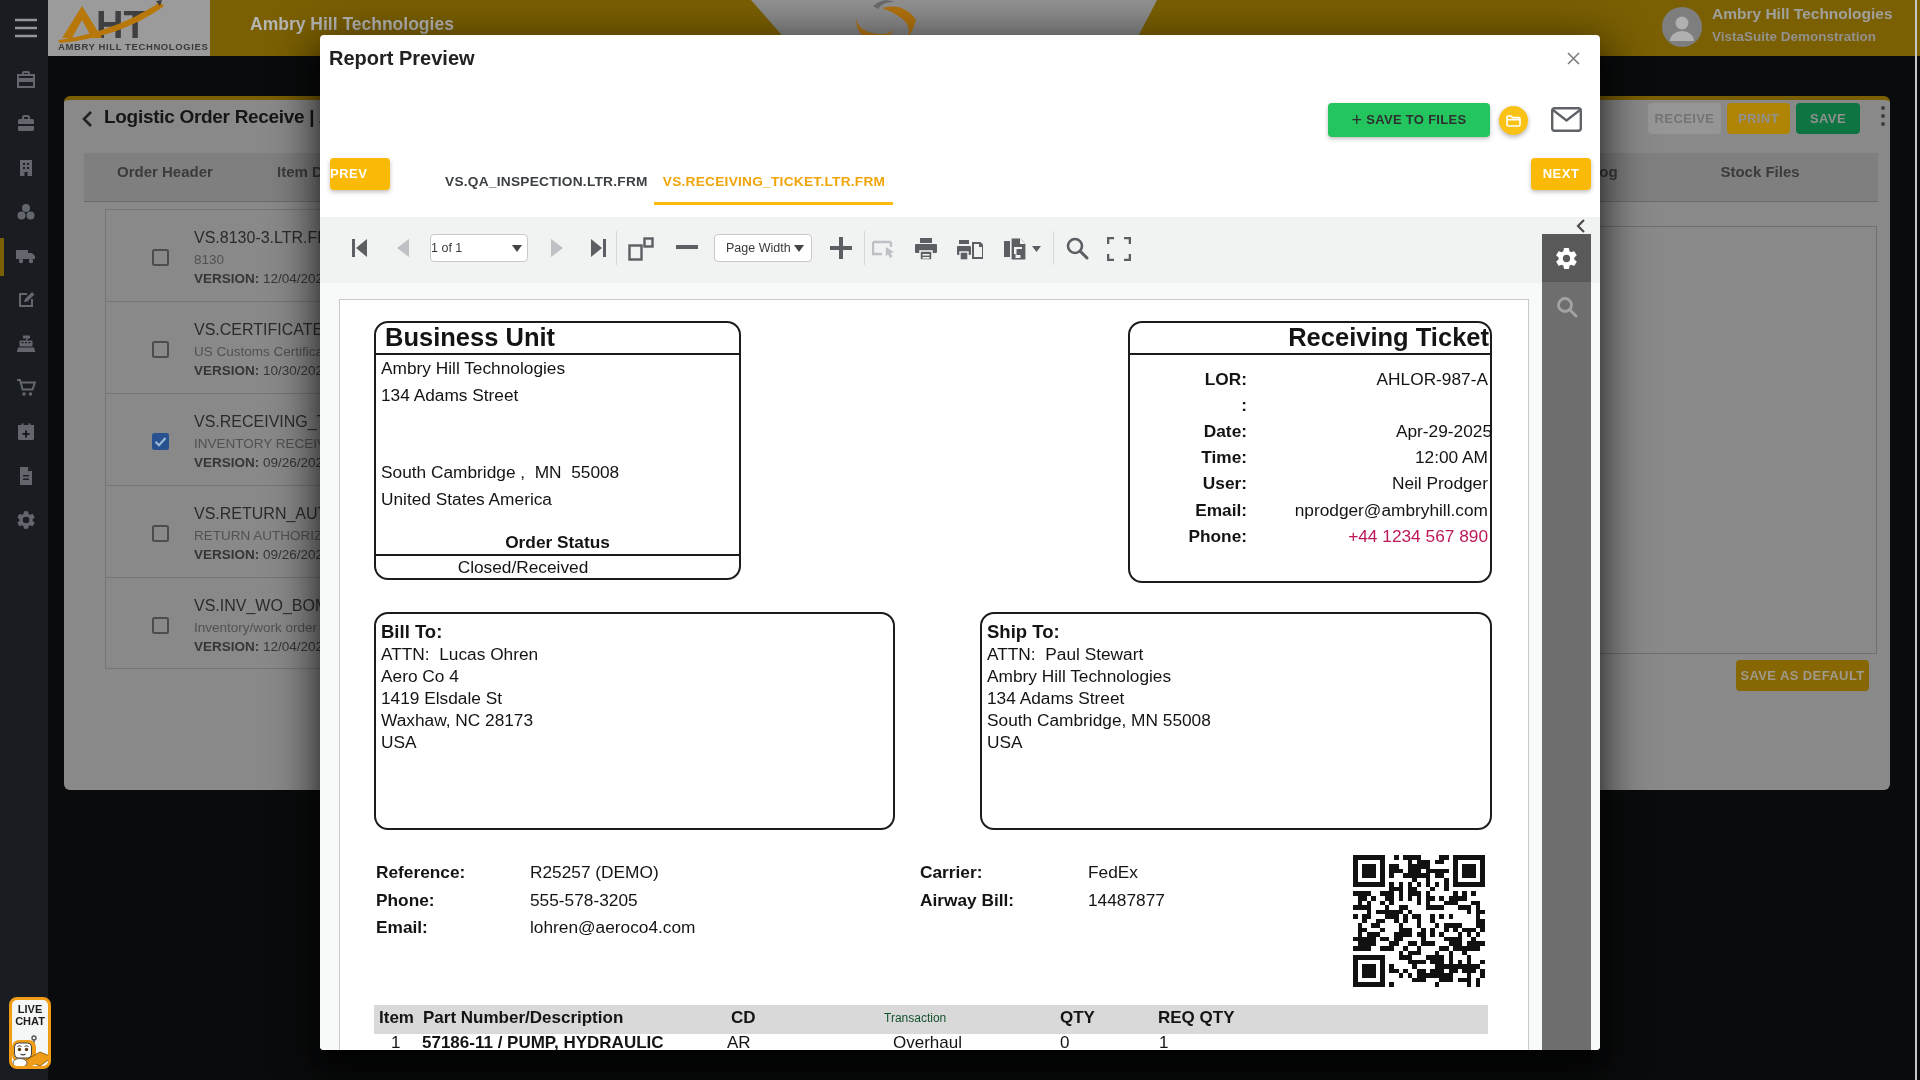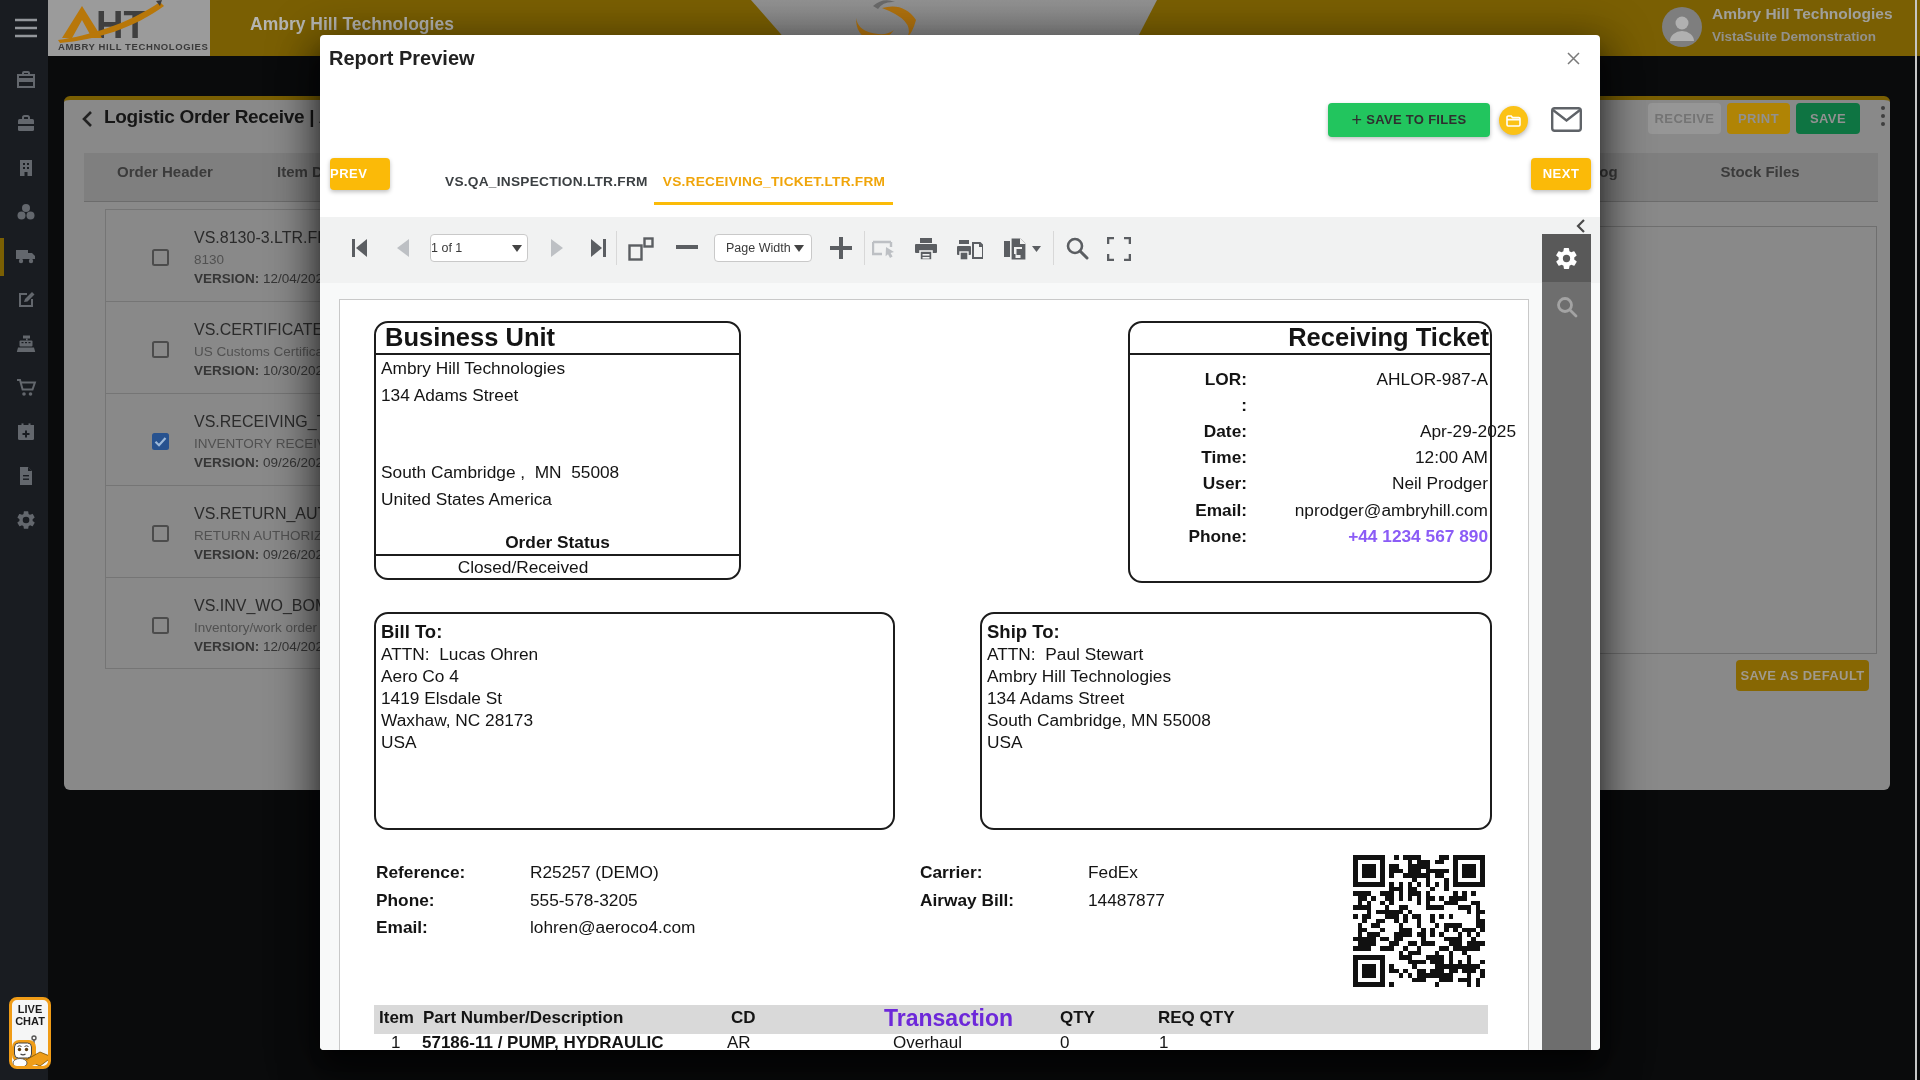--- a/index.html
+++ b/index.html
@@ -304,29 +304,29 @@
   <div class="ab" style="left:54px;top:497px;width:367px;text-align:center;font-size:17.3px;line-height:20px;color:#141414;font-weight:700;">Order Status</div>
   <div class="ab" style="left:55px;top:519px;width:365px;height:2px;background:#1c1c1c"></div>
   <div class="ab" style="left:54px;top:522px;width:298px;text-align:center;font-size:17.3px;line-height:20px;color:#141414;">Closed/Received</div>
   <div class="ab" style="left:808px;top:286px;width:364px;height:262px;border:2px solid #1c1c1c;border-radius:14px"></div>
   <div class="ab" style="left:549px;top:288px;width:620px;text-align:right;font-size:25.5px;line-height:29px;color:#141414;font-weight:700;">Receiving Ticket</div>
   <div class="ab" style="left:809px;top:318px;width:362px;height:2px;background:#1c1c1c"></div>
   <div class="ab" style="left:307px;top:334px;width:620px;text-align:right;font-size:17.3px;line-height:20px;color:#141414;font-weight:700;">LOR:</div>
   <div class="ab" style="left:548px;top:334px;width:620px;text-align:right;font-size:17.3px;line-height:20px;color:#141414;">AHLOR-987-A</div>
   <div class="ab" style="left:307px;top:360px;width:620px;text-align:right;font-size:17.3px;line-height:20px;color:#141414;font-weight:700;">:</div>
   <div class="ab" style="left:307px;top:386px;width:620px;text-align:right;font-size:17.3px;line-height:20px;color:#141414;font-weight:700;">Date:</div>
-  <div class="ab" style="left:576px;top:386px;width:620px;text-align:right;font-size:17.3px;line-height:20px;color:#141414;">Apr-29-2025</div>
+  <div class="ab" style="left:552px;top:386px;width:620px;text-align:right;font-size:17.3px;line-height:20px;color:#141414;">Apr-29-2025</div>
   <div class="ab" style="left:307px;top:412px;width:620px;text-align:right;font-size:17.3px;line-height:20px;color:#141414;font-weight:700;">Time:</div>
   <div class="ab" style="left:548px;top:412px;width:620px;text-align:right;font-size:17.3px;line-height:20px;color:#141414;">12:00 AM</div>
   <div class="ab" style="left:307px;top:438px;width:620px;text-align:right;font-size:17.3px;line-height:20px;color:#141414;font-weight:700;">User:</div>
   <div class="ab" style="left:548px;top:438px;width:620px;text-align:right;font-size:17.3px;line-height:20px;color:#141414;">Neil Prodger</div>
   <div class="ab" style="left:307px;top:465px;width:620px;text-align:right;font-size:17.3px;line-height:20px;color:#141414;font-weight:700;">Email:</div>
   <div class="ab" style="left:548px;top:465px;width:620px;text-align:right;font-size:17.3px;line-height:20px;color:#141414;">nprodger@ambryhill.com</div>
   <div class="ab" style="left:307px;top:491px;width:620px;text-align:right;font-size:17.3px;line-height:20px;color:#141414;font-weight:700;">Phone:</div>
-  <div class="ab" style="left:548px;top:491px;width:620px;text-align:right;font-size:17.3px;line-height:20px;color:#8b5cf6;font-weight:bold;">+44 1234 567 890</div>
+  <div class="ab" style="left:548px;top:491px;width:620px;text-align:right;font-size:17.3px;line-height:20px;color:#be185d;">+44 1234 567 890</div>
   <div class="ab" style="left:54px;top:577px;width:521px;height:218px;border:2px solid #1c1c1c;border-radius:14px"></div>
   <div class="ab" style="left:61px;top:586px;font-size:18.5px;line-height:21px;color:#141414;font-weight:700;">Bill To:</div>
   <div class="ab" style="left:61px;top:609px;font-size:17.3px;line-height:20px;color:#141414;">ATTN:&nbsp; Lucas Ohren</div>
   <div class="ab" style="left:61px;top:631px;font-size:17.3px;line-height:20px;color:#141414;">Aero Co 4</div>
   <div class="ab" style="left:61px;top:653px;font-size:17.3px;line-height:20px;color:#141414;">1419 Elsdale St</div>
   <div class="ab" style="left:61px;top:675px;font-size:17.3px;line-height:20px;color:#141414;">Waxhaw, NC 28173</div>
   <div class="ab" style="left:61px;top:697px;font-size:17.3px;line-height:20px;color:#141414;">USA</div>
   <div class="ab" style="left:660px;top:577px;width:512px;height:218px;border:2px solid #1c1c1c;border-radius:14px"></div>
   <div class="ab" style="left:667px;top:586px;font-size:18.5px;line-height:21px;color:#141414;font-weight:700;">Ship To:</div>
   <div class="ab" style="left:667px;top:609px;font-size:17.3px;line-height:20px;color:#141414;">ATTN:&nbsp; Paul Stewart</div>
@@ -344,21 +344,21 @@
   <div class="ab" style="left:768px;top:827px;font-size:17.3px;line-height:20px;color:#141414;">FedEx</div>
   <div class="ab" style="left:600px;top:855px;font-size:17.3px;line-height:20px;color:#141414;font-weight:700;">Airway Bill:</div>
   <div class="ab" style="left:768px;top:855px;font-size:17.3px;line-height:20px;color:#141414;">14487877</div>
   <svg class="ab" style="left:1033px;top:820px" width="132" height="132" viewBox="0 0 29 29" shape-rendering="crispEdges">
       <path d="M0 0h7v1h-7zM9 0h1v1h-1zM11 0h4v1h-4zM19 0h2v1h-2zM22 0h7v1h-7zM0 1h1v1h-1zM6 1h1v1h-1zM12 1h1v1h-1zM14 1h3v1h-3zM18 1h2v1h-2zM22 1h1v1h-1zM28 1h1v1h-1zM0 2h1v1h-1zM2 2h3v1h-3zM6 2h1v1h-1zM8 2h2v1h-2zM12 2h5v1h-5zM22 2h1v1h-1zM24 2h3v1h-3zM28 2h1v1h-1zM0 3h1v1h-1zM2 3h3v1h-3zM6 3h1v1h-1zM8 3h3v1h-3zM12 3h3v1h-3zM16 3h5v1h-5zM22 3h1v1h-1zM24 3h3v1h-3zM28 3h1v1h-1zM0 4h1v1h-1zM2 4h3v1h-3zM6 4h1v1h-1zM8 4h1v1h-1zM11 4h6v1h-6zM18 4h2v1h-2zM22 4h1v1h-1zM24 4h3v1h-3zM28 4h1v1h-1zM0 5h1v1h-1zM6 5h1v1h-1zM13 5h1v1h-1zM16 5h1v1h-1zM20 5h1v1h-1zM22 5h1v1h-1zM28 5h1v1h-1zM0 6h7v1h-7zM8 6h1v1h-1zM10 6h1v1h-1zM12 6h1v1h-1zM14 6h1v1h-1zM16 6h1v1h-1zM18 6h1v1h-1zM20 6h1v1h-1zM22 6h7v1h-7zM8 7h3v1h-3zM12 7h2v1h-2zM17 7h1v1h-1zM20 7h1v1h-1zM0 8h4v1h-4zM6 8h3v1h-3zM10 8h1v1h-1zM12 8h3v1h-3zM16 8h1v1h-1zM22 8h1v1h-1zM24 8h1v1h-1zM26 8h1v1h-1zM1 9h2v1h-2zM4 9h1v1h-1zM7 9h2v1h-2zM10 9h1v1h-1zM12 9h1v1h-1zM14 9h1v1h-1zM16 9h2v1h-2zM19 9h1v1h-1zM21 9h4v1h-4zM1 10h1v1h-1zM3 10h1v1h-1zM6 10h1v1h-1zM8 10h1v1h-1zM14 10h1v1h-1zM16 10h1v1h-1zM20 10h3v1h-3zM26 10h2v1h-2zM0 11h4v1h-4zM7 11h1v1h-1zM10 11h2v1h-2zM16 11h4v1h-4zM23 11h3v1h-3zM27 11h1v1h-1zM3 12h1v1h-1zM5 12h6v1h-6zM12 12h1v1h-1zM25 12h1v1h-1zM27 12h2v1h-2zM0 13h1v1h-1zM2 13h2v1h-2zM7 13h3v1h-3zM11 13h1v1h-1zM13 13h2v1h-2zM17 13h1v1h-1zM19 13h1v1h-1zM21 13h1v1h-1zM27 13h1v1h-1zM2 14h1v1h-1zM5 14h2v1h-2zM9 14h1v1h-1zM11 14h1v1h-1zM14 14h1v1h-1zM17 14h1v1h-1zM27 14h2v1h-2zM1 15h1v1h-1zM4 15h2v1h-2zM10 15h1v1h-1zM14 15h1v1h-1zM18 15h1v1h-1zM20 15h4v1h-4zM27 15h2v1h-2zM1 16h2v1h-2zM6 16h1v1h-1zM10 16h3v1h-3zM15 16h1v1h-1zM17 16h1v1h-1zM20 16h1v1h-1zM22 16h1v1h-1zM24 16h3v1h-3zM28 16h1v1h-1zM1 17h1v1h-1zM3 17h3v1h-3zM9 17h4v1h-4zM14 17h2v1h-2zM17 17h1v1h-1zM19 17h1v1h-1zM23 17h1v1h-1zM25 17h1v1h-1zM27 17h1v1h-1zM0 18h5v1h-5zM6 18h2v1h-2zM9 18h2v1h-2zM15 18h1v1h-1zM20 18h4v1h-4zM26 18h1v1h-1zM1 19h4v1h-4zM8 19h2v1h-2zM12 19h2v1h-2zM15 19h3v1h-3zM21 19h3v1h-3zM25 19h4v1h-4zM0 20h4v1h-4zM6 20h3v1h-3zM11 20h1v1h-1zM14 20h1v1h-1zM19 20h2v1h-2zM22 20h6v1h-6zM10 21h1v1h-1zM12 21h3v1h-3zM18 21h1v1h-1zM21 21h1v1h-1zM24 21h1v1h-1zM0 22h7v1h-7zM10 22h3v1h-3zM16 22h4v1h-4zM21 22h1v1h-1zM25 22h1v1h-1zM0 23h1v1h-1zM6 23h1v1h-1zM12 23h4v1h-4zM17 23h3v1h-3zM21 23h1v1h-1zM23 23h1v1h-1zM25 23h1v1h-1zM28 23h1v1h-1zM0 24h1v1h-1zM2 24h3v1h-3zM6 24h1v1h-1zM8 24h1v1h-1zM13 24h1v1h-1zM18 24h10v1h-10zM0 25h1v1h-1zM2 25h3v1h-3zM6 25h1v1h-1zM8 25h2v1h-2zM11 25h1v1h-1zM14 25h2v1h-2zM17 25h3v1h-3zM21 25h2v1h-2zM24 25h3v1h-3zM28 25h1v1h-1zM0 26h1v1h-1zM2 26h3v1h-3zM6 26h1v1h-1zM10 26h1v1h-1zM12 26h1v1h-1zM14 26h8v1h-8zM25 26h1v1h-1zM28 26h1v1h-1zM0 27h1v1h-1zM6 27h1v1h-1zM13 27h3v1h-3zM19 27h3v1h-3zM23 27h3v1h-3zM27 27h1v1h-1zM0 28h7v1h-7zM8 28h1v1h-1zM18 28h1v1h-1zM25 28h1v1h-1zM27 28h1v1h-1z" fill="#111"></path>
     </svg>
   <div class="ab" style="left:54px;top:970px;width:1114px;height:29px;background:#d9d9d9"></div>
   <div class="ab" style="left:59px;top:973px;font-size:17.0px;line-height:20px;color:#141414;font-weight:700;">Item</div>
   <div class="ab" style="left:103px;top:973px;font-size:17.0px;line-height:20px;color:#141414;font-weight:700;">Part Number/Description</div>
   <div class="ab" style="left:411px;top:973px;font-size:17.0px;line-height:20px;color:#141414;font-weight:700;">CD</div>
-  <div class="ab" style="left:564px;top:973px;font-size:23px;line-height:20px;color:#6d28d9;font-weight:700;">Transaction</div>
+  <div class="ab" style="left:564px;top:973px;font-size:12px;line-height:20px;color:#14532d;font-weight:400;">Transaction</div>
   <div class="ab" style="left:740px;top:973px;font-size:17.0px;line-height:20px;color:#141414;font-weight:700;">QTY</div>
   <div class="ab" style="left:838px;top:973px;font-size:17.0px;line-height:20px;color:#141414;font-weight:700;">REQ QTY</div>
   <div class="ab" style="left:71px;top:998px;font-size:17.0px;line-height:20px;color:#141414;">1</div>
   <div class="ab" style="left:102px;top:998px;font-size:17.0px;line-height:20px;color:#141414;font-weight:700;">57186-11 / PUMP, HYDRAULIC</div>
   <div class="ab" style="left:407px;top:998px;font-size:17.0px;line-height:20px;color:#141414;">AR</div>
   <div class="ab" style="left:573px;top:998px;font-size:17.0px;line-height:20px;color:#141414;">Overhaul</div>
   <div class="ab" style="left:740px;top:998px;font-size:17.0px;line-height:20px;color:#141414;">0</div>
   <div class="ab" style="left:839px;top:998px;font-size:17.0px;line-height:20px;color:#141414;">1</div>
 </div>
 

